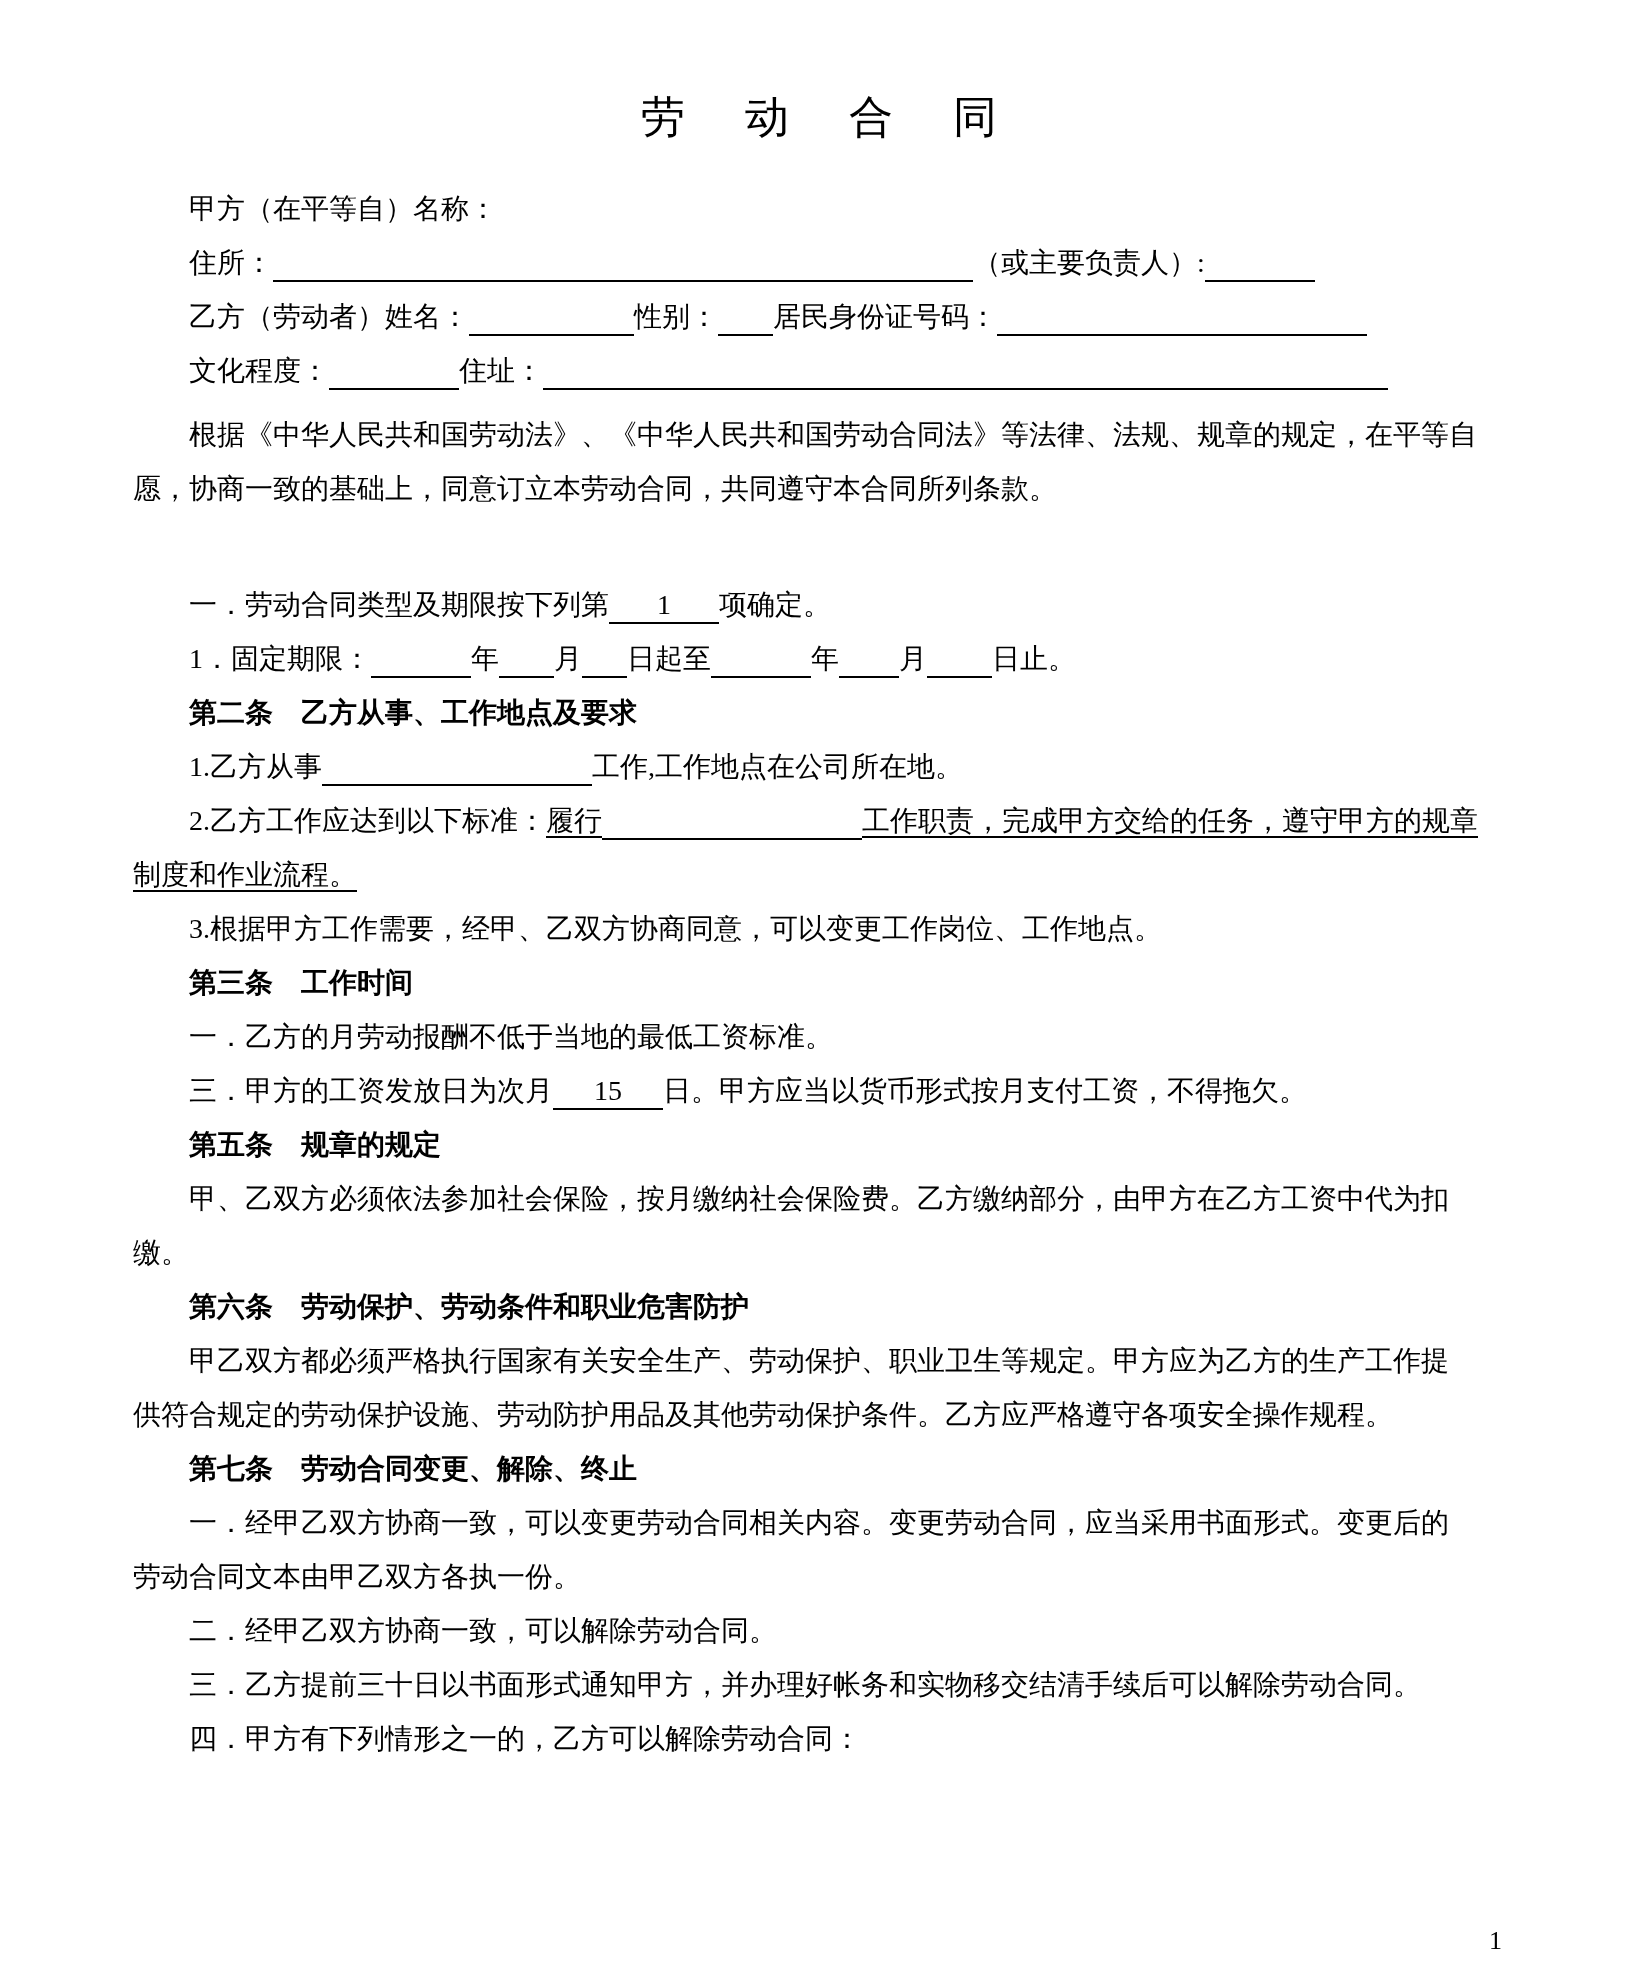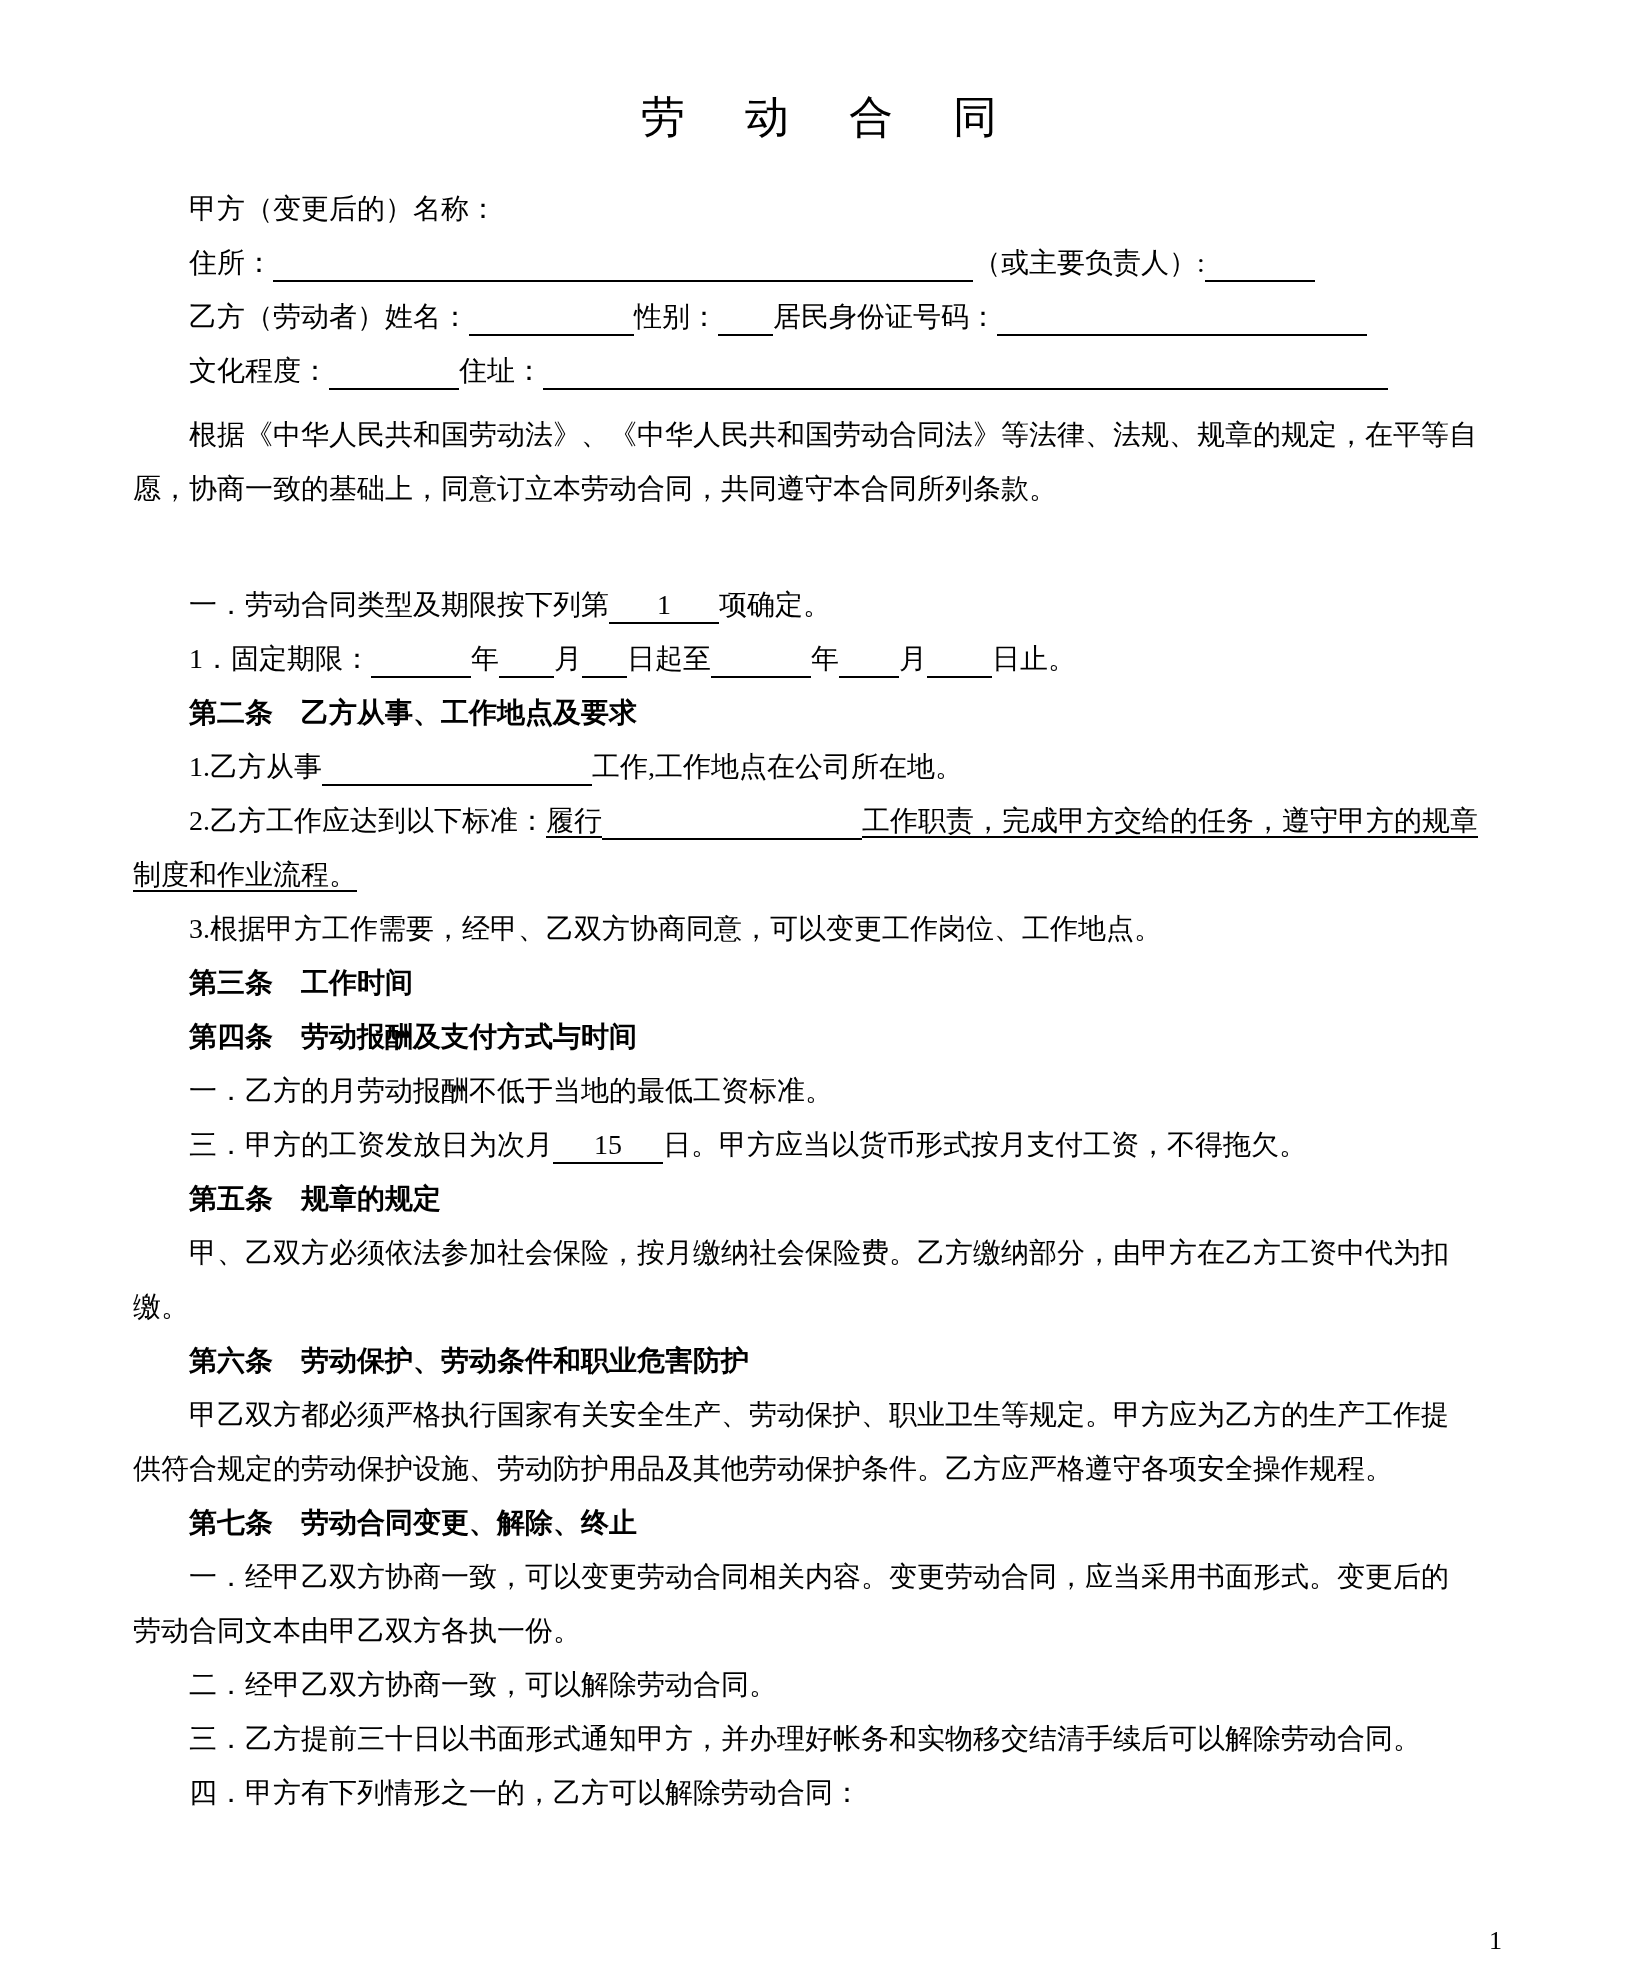--- a/index.html
+++ b/index.html
@@ -51,21 +51,21 @@
 </head>
 <body>
 
 <div class="page">
   <div class="content">
 
     <div class="doc-title">劳　动　合　同</div>
 
     <div class="fields">
       <div class="line ind">
-        <span>甲方（变更后的）名称：</span>
+        <span>甲方（在平等自）名称：</span>
       </div>
       <div class="line ind">
         <span>住所：</span><span class="blank w700">&nbsp;</span><span>（或主要负责人）:</span><span class="blank w110">&nbsp;</span>
       </div>
       <div class="line ind">
         <span>乙方（劳动者）姓名：</span><span class="blank w165">&nbsp;</span><span>性别：</span><span class="blank w55">&nbsp;</span><span>居民身份证号码：</span><span class="blank w370">&nbsp;</span>
       </div>
       <div class="line ind">
         <span>文化程度：</span><span class="blank w130">&nbsp;</span><span>住址：</span><span class="blank w845">&nbsp;</span>
       </div>
@@ -92,21 +92,20 @@
       <div class="line ind">
         <span>2.乙方工作应达到以下标准：</span><span class="u">履行</span><span class="blank w260">&nbsp;</span><span class="u">工作职责，完成甲方交给的任务，遵守甲方的规章</span>
       </div>
       <div class="line">
         <span class="u">制度和作业流程。</span>
       </div>
       <div class="line ind">3.根据甲方工作需要，经甲、乙双方协商同意，可以变更工作岗位、工作地点。</div>
 
       <div class="line ind hd">第三条　工作时间</div>
 
-      <div class="line ind hd">第四条　劳动报酬及支付方式与时间</div>
       <div class="line ind">一．乙方的月劳动报酬不低于当地的最低工资标准。</div>
       <div class="line ind">
         <span>三．甲方的工资发放日为次月</span><span class="fill w110">15</span><span>日。甲方应当以货币形式按月支付工资，不得拖欠。</span>
       </div>
 
       <div class="line ind hd">第五条　规章的规定</div>
       <div class="line ind">甲、乙双方必须依法参加社会保险，按月缴纳社会保险费。乙方缴纳部分，由甲方在乙方工资中代为扣</div>
       <div class="line">缴。</div>
 
       <div class="line ind hd">第六条　劳动保护、劳动条件和职业危害防护</div>

